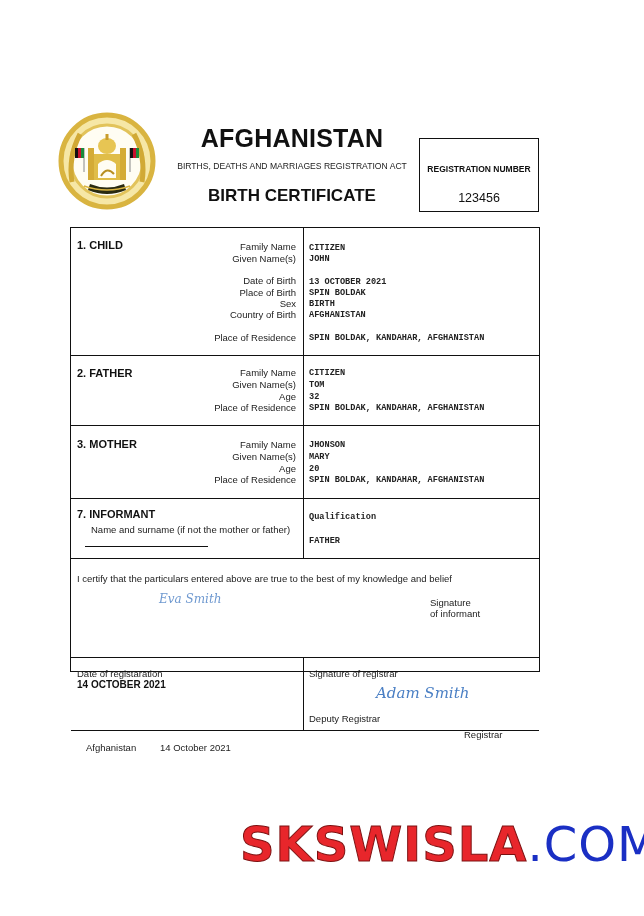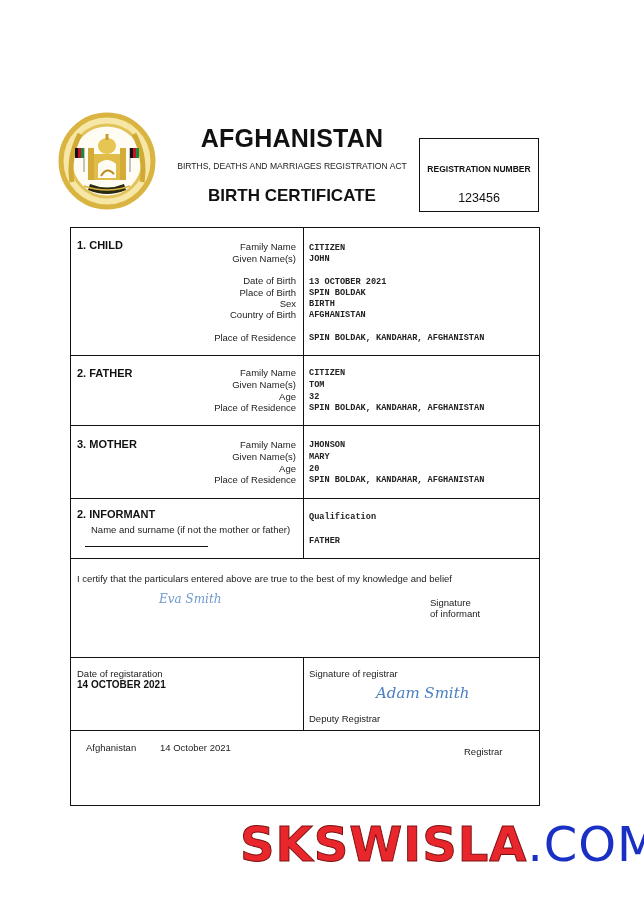--- a/index.html
+++ b/index.html
@@ -9,21 +9,21 @@
   .emblem { left:58px; top:112px; width:98px; height:98px; }
   
   .hdr-title { left:180px; top:124px; width:224px; text-align:center; font-size:25px; font-weight:bold; letter-spacing:0.2px; }
   .hdr-act { left:170px; top:161px; width:244px; text-align:center; font-size:8.6px; color:#222; }
   .hdr-cert { left:180px; top:186px; width:224px; text-align:center; font-size:17px; font-weight:bold; }
   
   .regbox { left:419px; top:138px; width:120px; height:74px; border:1px solid #111; box-sizing:border-box; }
   .regbox .lbl { position:absolute; left:0; right:0; top:25px; text-align:center; font-size:8.5px; font-weight:bold; }
   .regbox .num { position:absolute; left:0; right:0; top:52px; text-align:center; font-size:12.5px; }
   
-  .form { left:70px; top:227px; width:470px; height:579px; border:1px solid #111; box-sizing:border-box; }
+  .form { left:70px; top:227px; width:470px; height:445px; border:1px solid #111; box-sizing:border-box; }
   .hline { position:absolute; left:0; right:0; height:0; border-top:1px solid #111; }
   .vline { position:absolute; width:0; border-left:1px solid #111; }
   .sec-title { position:absolute; left:6px; font-size:11px; font-weight:bold; }
   .lab { position:absolute; right:243px; text-align:right; font-size:9.5px; color:#222; white-space:nowrap; }
   .val { position:absolute; left:238px; font-family:"Liberation Mono", monospace; font-weight:bold; font-size:8.6px; color:#222; white-space:nowrap; }
   .txt { position:absolute; font-size:9.5px; color:#222; white-space:nowrap; }
   .btxt { position:absolute; font-size:10px; font-weight:bold; color:#111; white-space:nowrap; }
   .sig { position:absolute; font-family:"DejaVu Serif", serif; font-style:italic; color:#4a7fc4; white-space:nowrap; }
   .underline { position:absolute; left:14px; width:123px; border-top:1px solid #111; }
   
@@ -125,21 +125,21 @@
     <div class="lab" style="top:235px;">Age</div>
     <div class="lab" style="top:246px;">Place of Residence</div>
 
     <div class="val" style="top:212px;">JHONSON</div>
     <div class="val" style="top:224px;">MARY</div>
     <div class="val" style="top:236px;">20</div>
     <div class="val" style="top:247px;">SPIN BOLDAK, KANDAHAR, AFGHANISTAN</div>
   </section>
 
   <section>
-    <div class="sec-title" style="top:280px;">2. INFORMANT</div>
+    <div class="sec-title" style="top:280px;">7. INFORMANT</div>
     <div class="txt" style="left:20px; top:296px;">Name and surname (if not the mother or father)</div>
     <div class="underline" style="top:318px;"></div>
     <div class="val" style="top:284px;">Qualification</div>
     <div class="val" style="top:308px;">FATHER</div>
   </section>
 
   <section>
     <div class="txt" style="left:6px; top:345px;">I certify that the particulars entered above are true to the best of my knowledge and belief</div>
     <div class="sig" style="left:88px; top:364px; font-size:12px; opacity:0.8;">Eva Smith</div>
     <div class="txt" style="left:359px; top:369px;">Signature</div>
@@ -150,19 +150,19 @@
     <div class="txt" style="left:6px; top:440px;">Date of registaration</div>
     <div class="btxt" style="left:6px; top:451px;">14 OCTOBER 2021</div>
     <div class="txt" style="left:238px; top:440px;">Signature of registrar</div>
     <div class="sig" style="left:305px; top:456px; font-size:15px; font-weight:normal;">Adam Smith</div>
     <div class="txt" style="left:238px; top:485px;">Deputy Registrar</div>
   </section>
 
   <section>
     <div class="txt" style="left:15px; top:514px;">Afghanistan</div>
     <div class="txt" style="left:89px; top:514px;">14 October 2021</div>
-    <div class="txt" style="left:378px; top:518px;padding-left:15px;">Registrar</div>
+    <div class="txt" style="left:378px; top:501px;padding-left:15px;">Registrar</div>
   </section>
 </div>
 
 <div class="abs wm">
   <span class="red">SKSWISLA</span><span class="blue">.COM</span>
 </div>
 
 </body></html>

